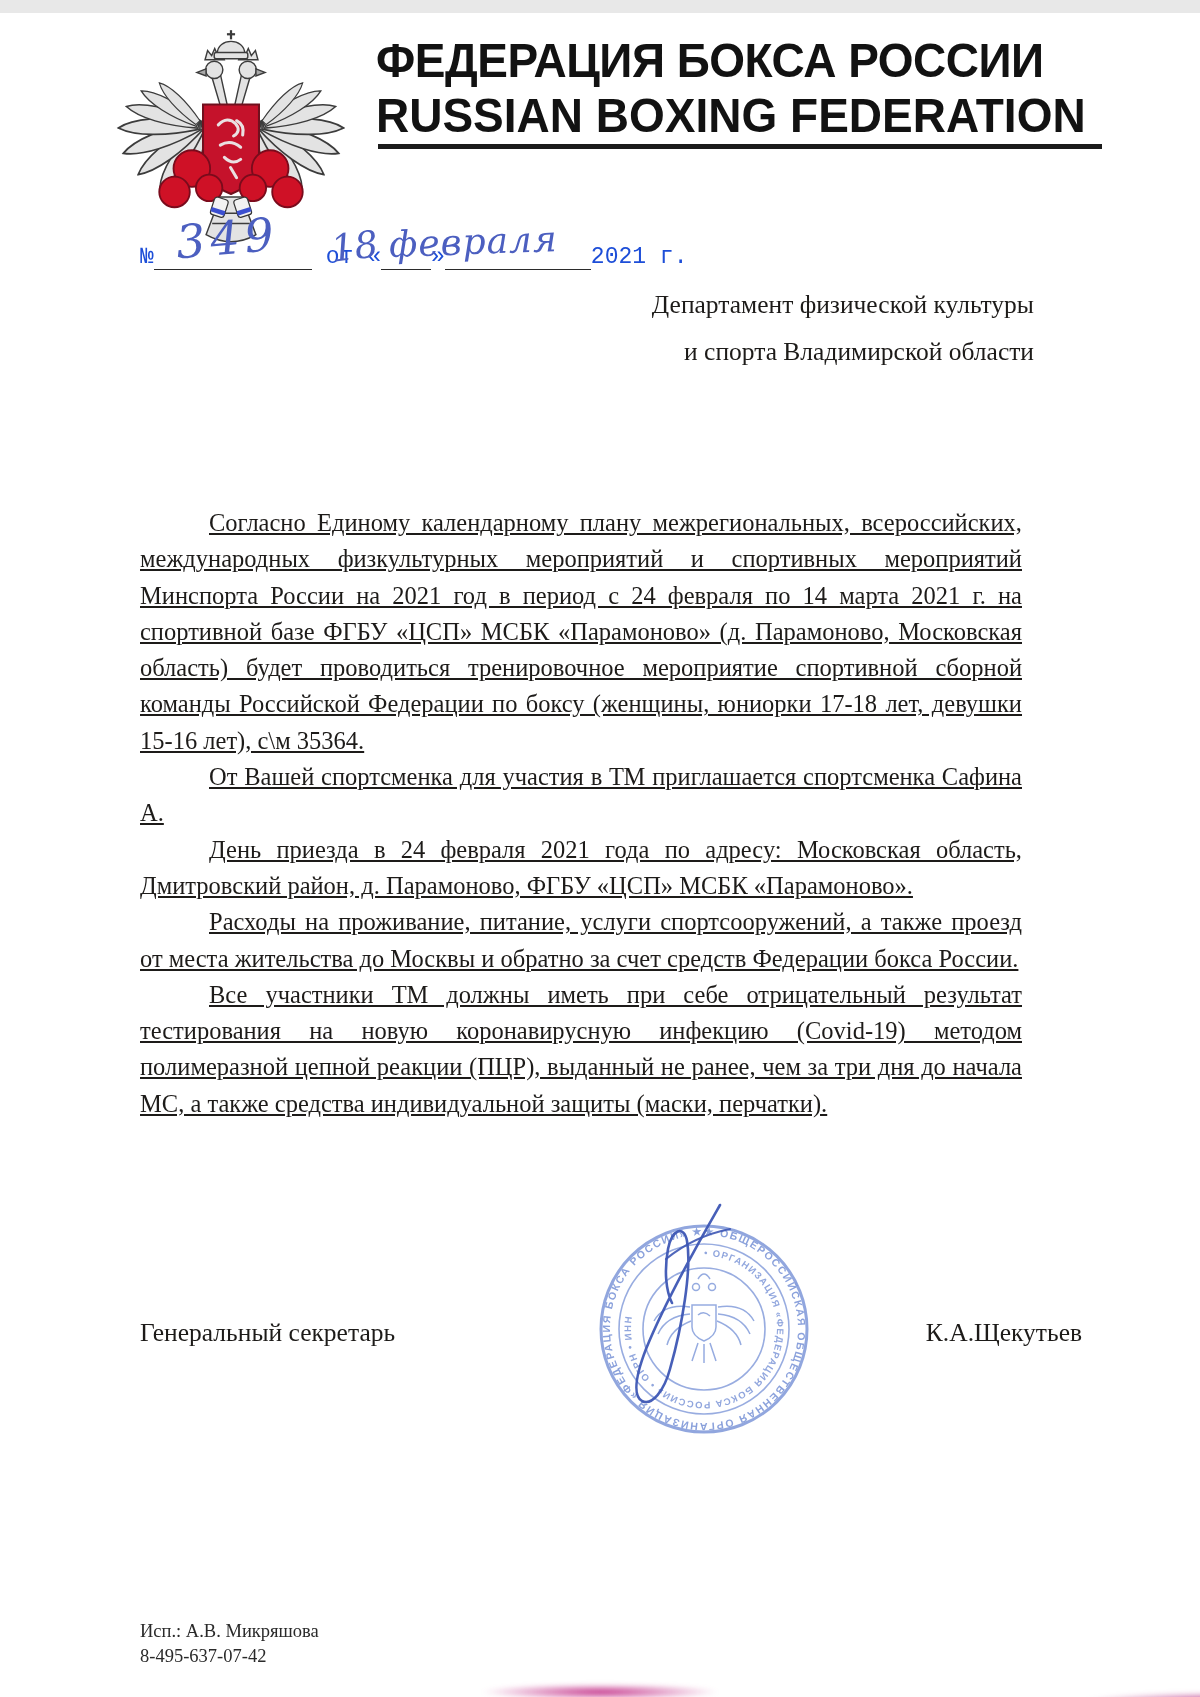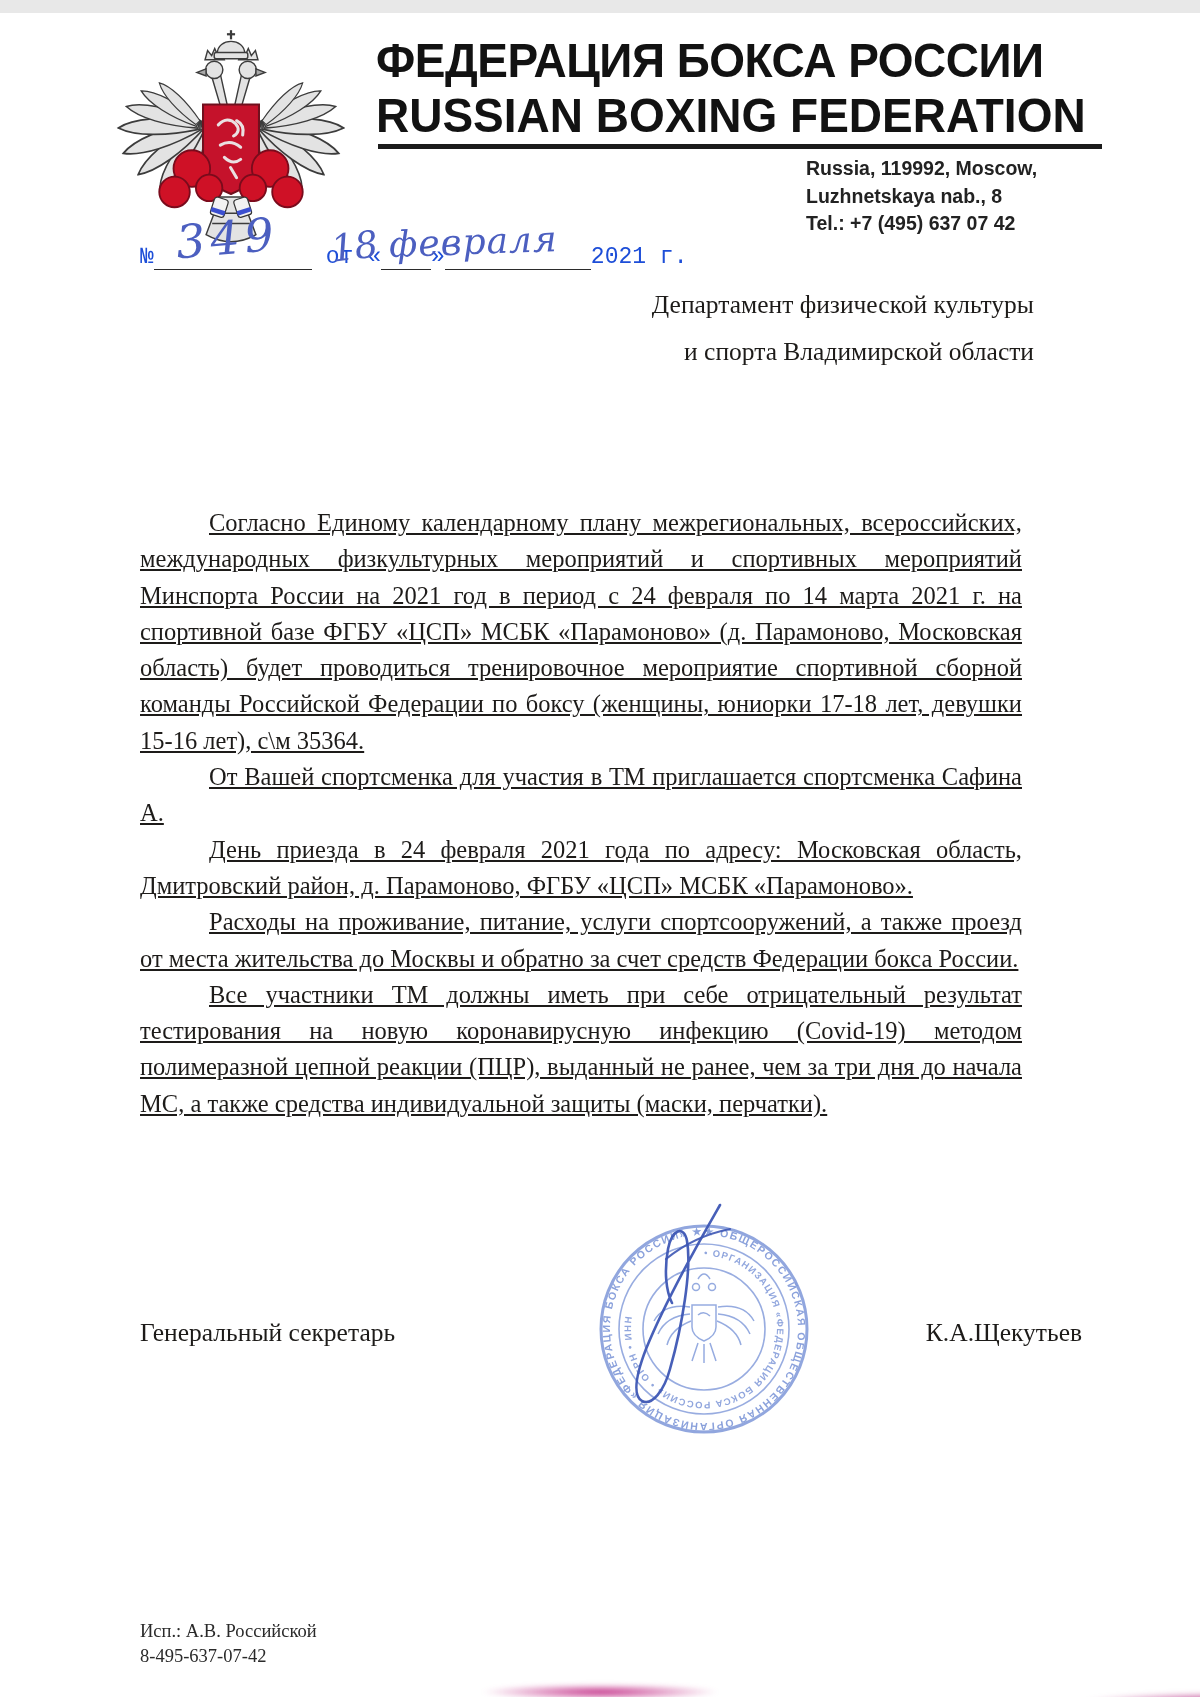--- a/index.html
+++ b/index.html
@@ -120,25 +120,20 @@
       <rect x="127" y="187" width="14" height="4.5" fill="#3b4fd0" stroke="none" transform="rotate(-18 134 185)"></rect>
     </g>
   </svg>
 
   <div class="org-title">
     <div class="ru">ФЕДЕРАЦИЯ БОКСА РОССИИ</div>
     <div class="en">RUSSIAN BOXING FEDERATION</div>
   </div>
   <div class="head-rule"></div>
 
-  <div class="addr en">
-    <div>Russia, 119992, Moscow,</div>
-    <div>Luzhnetskaya nab., 8</div>
-    <div>Tel.: +7 (495) 637 07 42</div>
-  </div>
 
   <div class="refline"><span>№</span><span class="uline" style="width:158px"></span><span style="margin-left:14px">от «</span><span class="uline" style="width:50px"></span><span>»</span><span class="uline" style="width:146px"></span><span>2021 г.</span></div>
   <div class="hw hw-number">349</div>
   <div class="hw hw-day">18</div>
   <div class="hw hw-month">февраля</div>
 
   <div class="recipient">
     <div>Департамент физической культуры</div>
     <div>и спорта Владимирской области</div>
   </div>
@@ -182,21 +177,21 @@
       <path d="M126,108 q26,-4 36,14 M126,115 q24,2 32,20 M125,122 q20,8 24,24"></path>
       <path d="M106,144 l-6,18 M112,145 l0,19 M118,144 l6,18"></path>
     </g>
     <g stroke="#3d56b4" fill="none" stroke-linecap="round">
       <path d="M128,6 C112,34 76,96 54,150 C44,176 40,196 50,202 C60,207 72,192 78,170 C90,128 100,70 95,42 C92,26 80,30 76,50 C72,72 74,92 80,104" stroke-width="2.6" opacity="0.95"></path>
       <path d="M74,60 C96,42 118,34 138,30" stroke-width="2.2" opacity="0.9"></path>
     </g>
   </svg>
 
   <div class="footer">
-    <div>Исп.: А.В. Российской</div>
+    <div>Исп.: А.В. Микряшова</div>
     <div>8-495-637-07-42</div>
   </div>
 
   <div class="smudge s1"></div>
   <div class="smudge s2"></div>
   <div class="scan-bar"></div>
 
 </div>
 
 </body></html>

